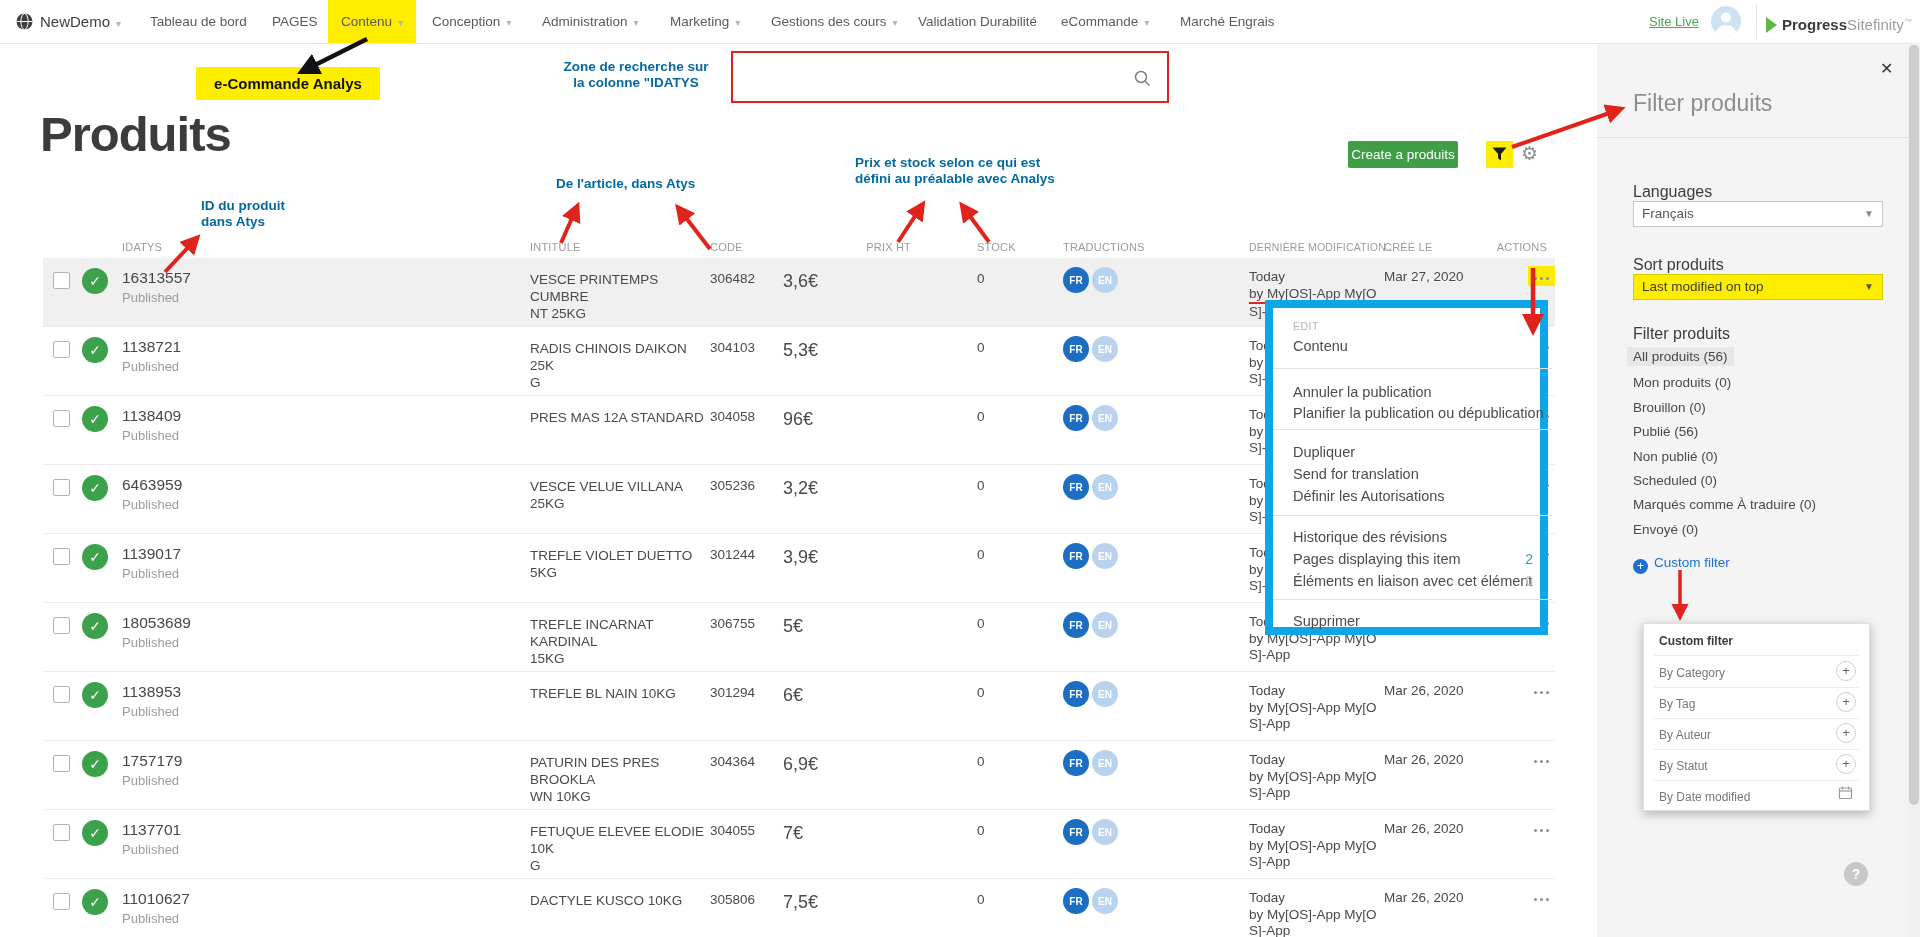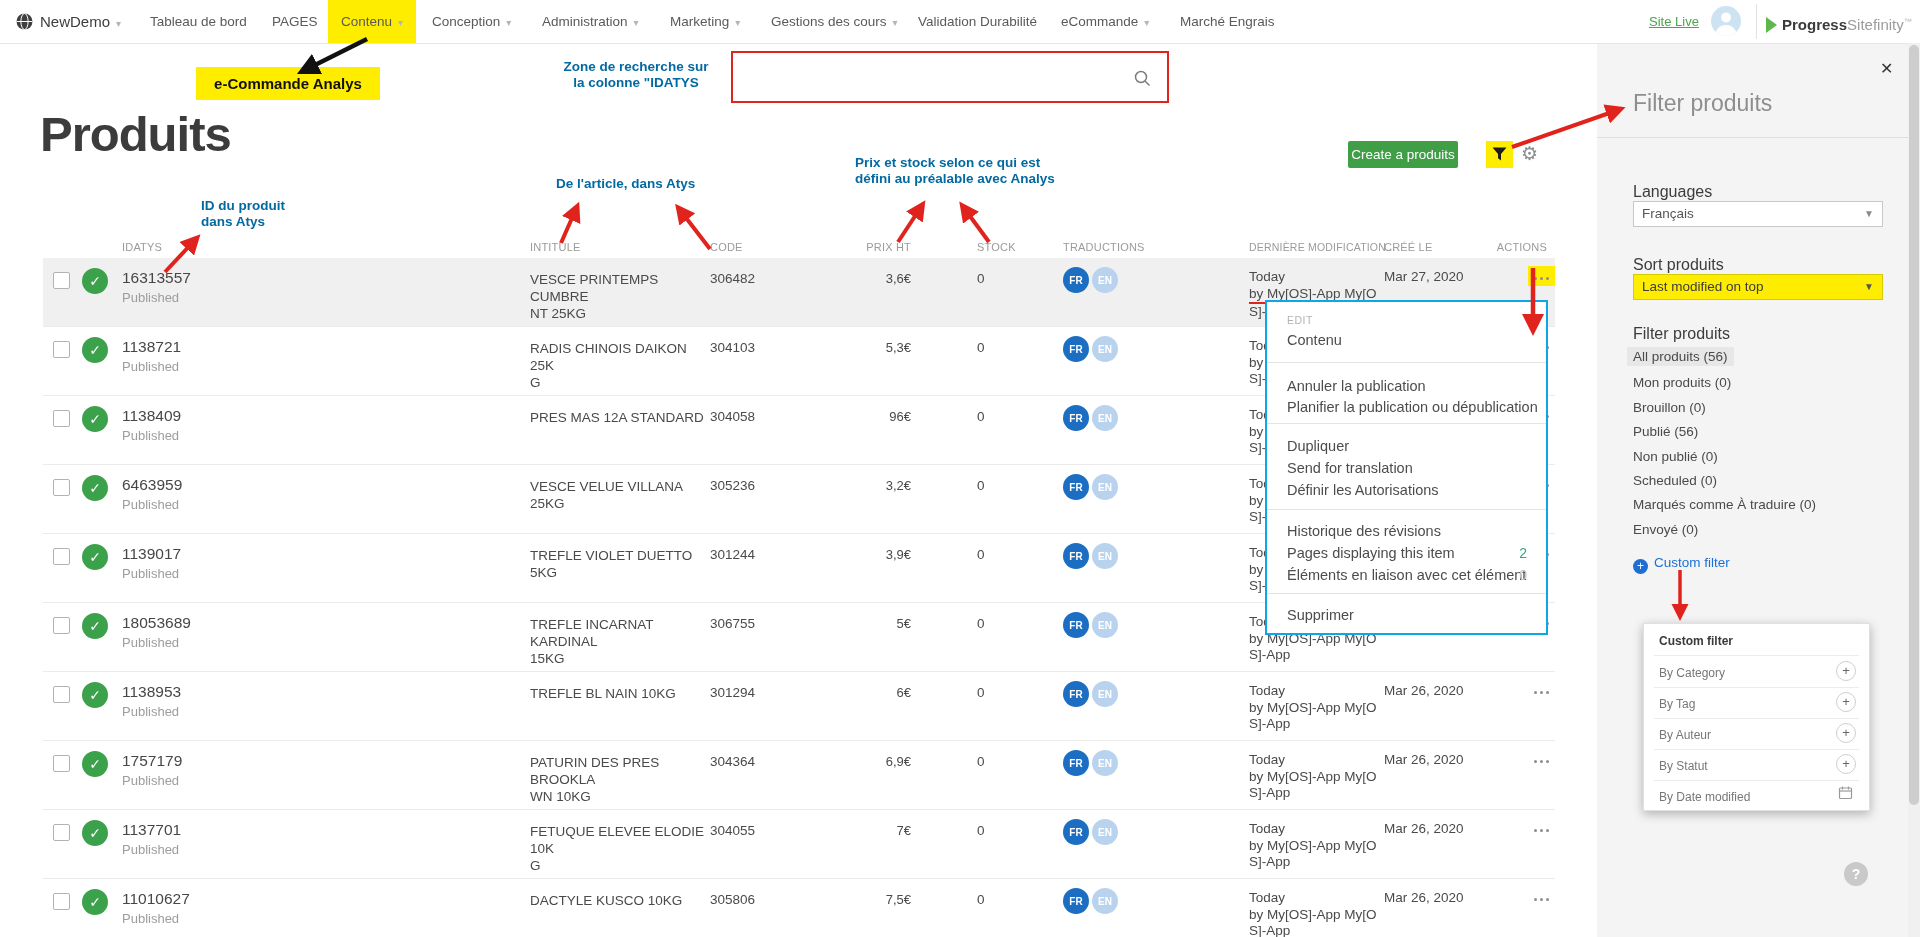--- a/index.html
+++ b/index.html
@@ -38,35 +38,35 @@
   .th{top:2px;white-space:nowrap;letter-spacing:.2px}
   .row{left:43px;width:1512px;height:69px;border-bottom:1px solid #ebebeb;box-sizing:border-box}
   .row-sel{background:#f0f0f0}
   .c-cb{left:10px;top:14px;width:15px;height:15px;border:1px solid #b3b3b3;border-radius:2px;background:#fff;cursor:pointer}
   .c-st{left:39px;top:10px;width:26px;height:26px;border-radius:50%;background:#3ca14b;color:#fff;
         font-size:14px;text-align:center;line-height:26px}
   .c-id{left:79px;top:11px;font-size:15.5px;color:#474747}
   .c-pub{left:79px;top:32px;font-size:13px;color:#9d9d9d}
   .c-tit{left:487px;top:13px;width:182px;font-size:13.5px;line-height:17px;color:#4a4a4a}
   .c-code{left:667px;top:13px;font-size:13.5px}
-  .c-prix{left:740px;top:13px;width:128px;text-align:right;font-size:13px}
+  .c-prix{left:740px;top:13px;width:128px;text-align:left;font-size:18px}
   .c-stock{left:934px;top:13px;font-size:13.5px}
   .c-trad{left:1020px;top:9px}
   .lang{width:26px;height:26px;border-radius:50%;color:#fff;font-size:10px;font-weight:bold;
         display:inline-flex;align-items:center;justify-content:center;margin-right:3px}
   .lang-fr{background:#1b6ec2}.lang-en{background:#b9d3ef}
   .c-mod{left:1206px;top:11px;width:142px;font-size:13.5px;line-height:16.5px}
   .c-cre{left:1341px;top:11px;font-size:13.5px}
   .c-act{left:1452px;top:8px;width:60px;text-align:right;cursor:pointer}
   .dots{display:inline-flex;gap:3px;padding:6px 6px}
   .dots i{width:3px;height:3px;border-radius:50%;background:#8d8d8d;display:block}
   .act-hl{background:#ffed00;display:inline-block}
   .redline{border-bottom:2px solid #e0231c}
   
-  .ctx{left:1265px;top:300px;width:283px;height:335px;background:#fff;border:2px solid #0ea5e9;box-sizing:border-box;z-index:20}
+  .ctx{left:1265px;top:300px;width:283px;height:335px;background:#fff;border:8px solid #0ea5e9;box-sizing:border-box;z-index:20}
   .ctx .sec{left:20px;top:12px;font-size:10.5px;color:#b3b3b3;letter-spacing:.5px}
   .ctx .it{left:20px;font-size:14.5px;color:#4c4c4c;cursor:pointer;white-space:nowrap}
   .ctx .dv{left:0;width:279px;height:1px;background:#e3e3e3}
   .ctx .cnt{width:22px;text-align:right;font-size:14px}
   .del{color:#e9635b}
   
   .sidebar{left:1597px;top:43px;width:311px;height:894px;background:#f4f4f4;z-index:2}
   .sb-close{left:283px;top:16px;font-size:16px;font-weight:bold;color:#333;cursor:pointer}
   .sb-title{left:36px;top:47px;font-size:23px;font-weight:300;color:#8e8e8e}
   .sb-div{left:0;top:94px;width:311px;height:1px;background:#dedede}

